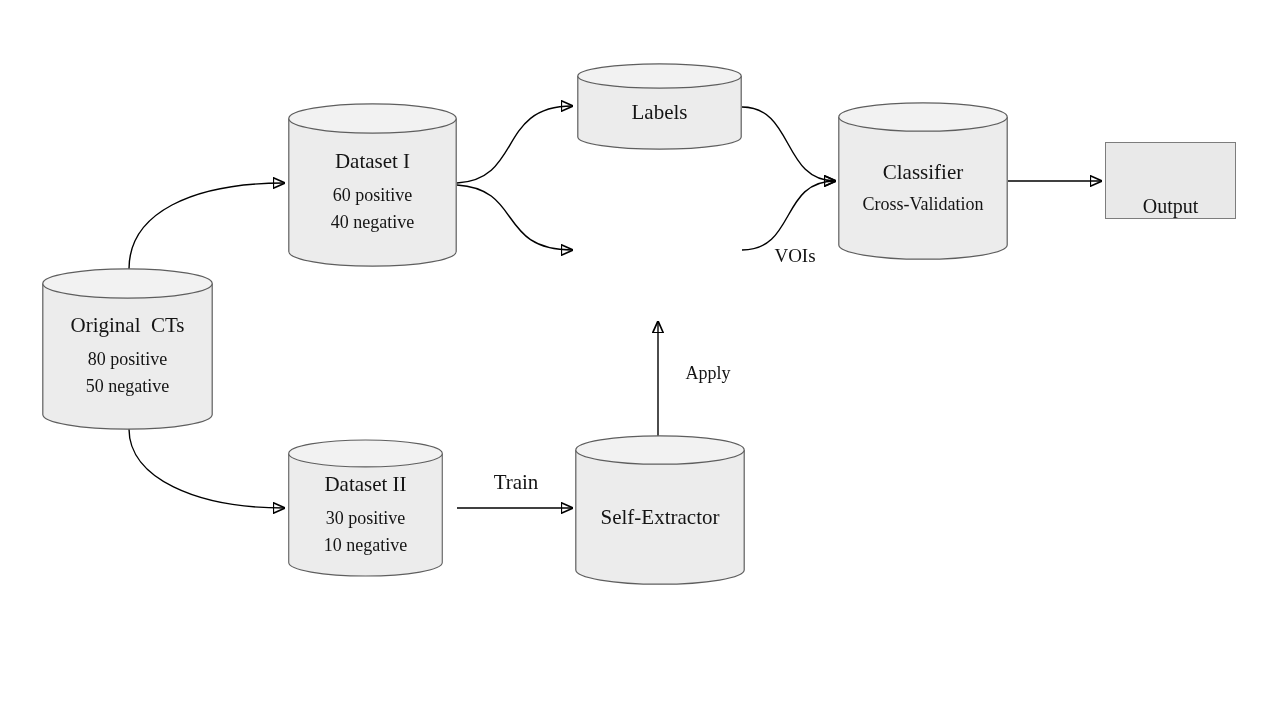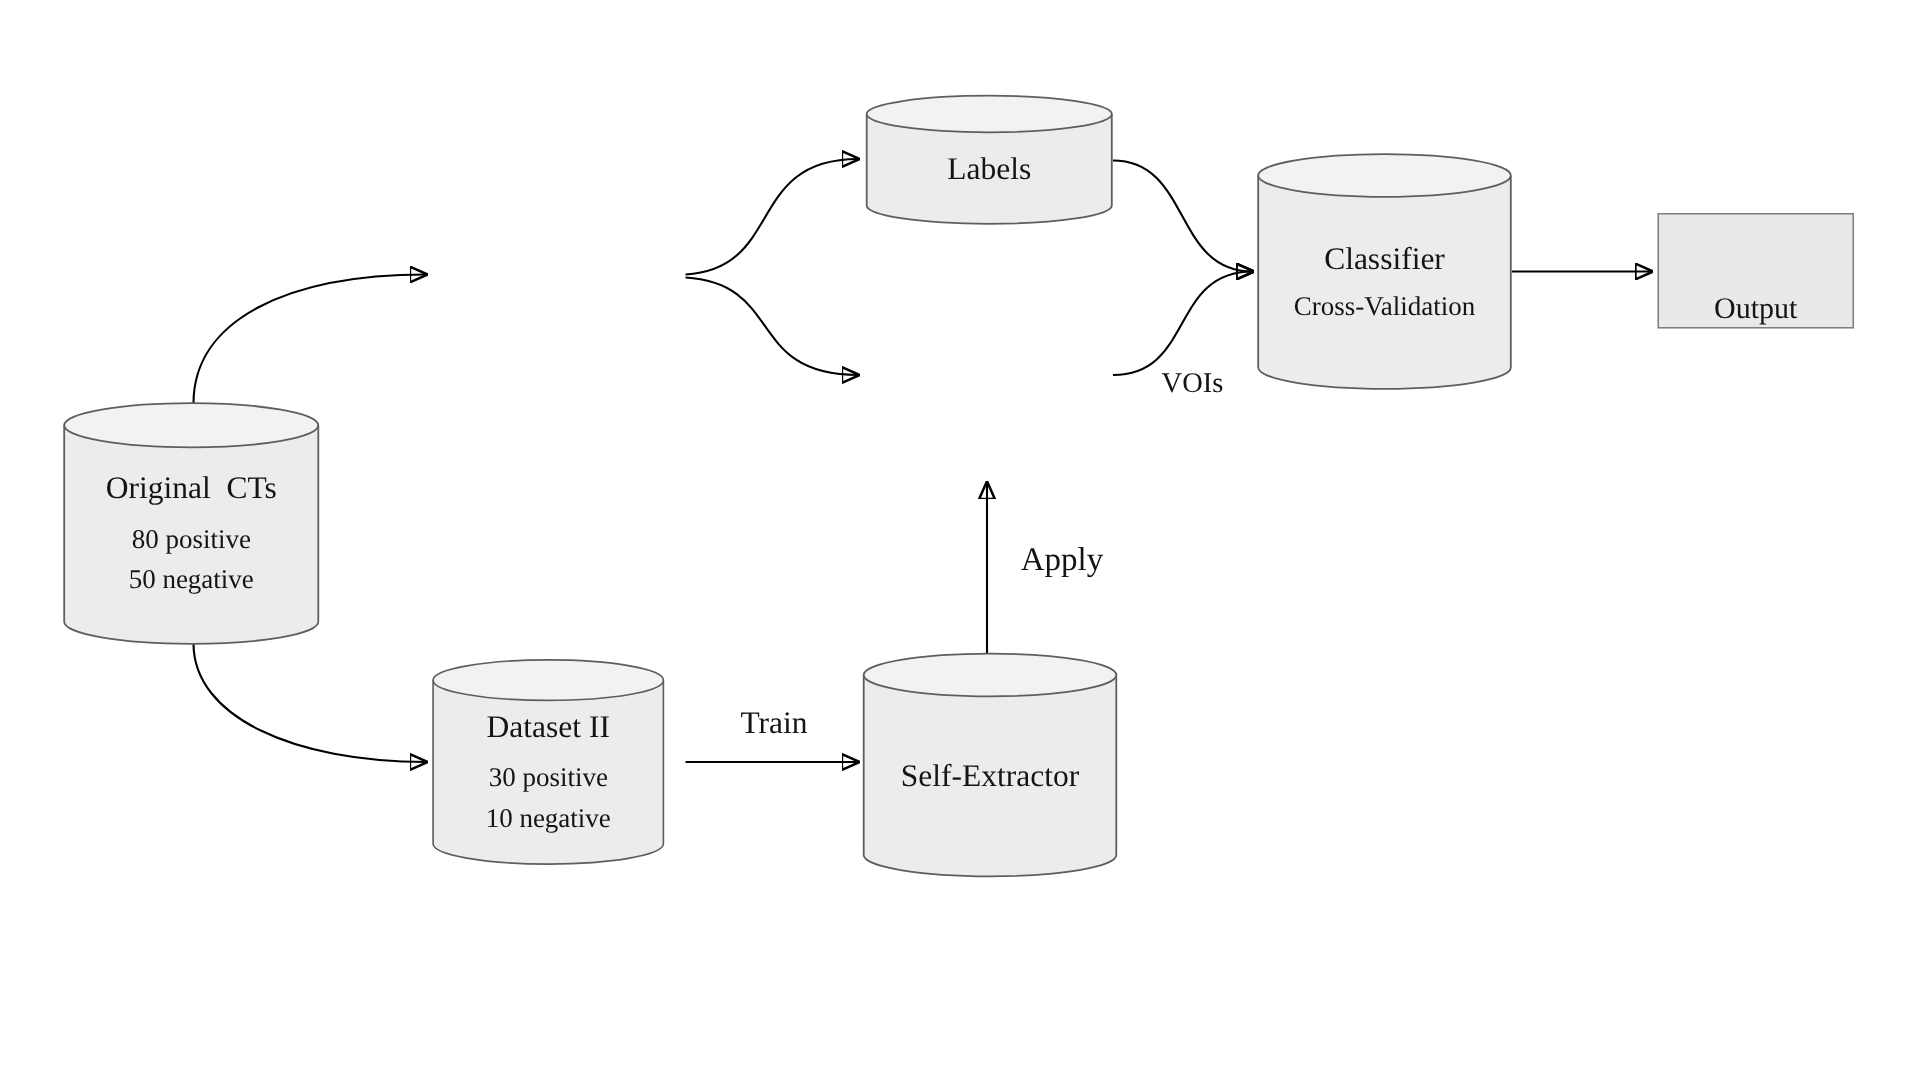--- a/index.html
+++ b/index.html
@@ -47,21 +47,21 @@
   .rect-node .title{font-size:20px;}
   #arrows{position:absolute;left:0;top:0;width:1280px;height:720px;}
   #arrows path{stroke:var(--arrow);stroke-width:1.4;fill:none;}
   .arrow-head{fill:var(--arrow);stroke:none;}
   .edge-label{
     position:absolute;
     transform:translate(-50%,-50%);
     white-space:nowrap;
   }
   .lbl-train{font-size:21px;}
-  .lbl-apply{font-size:22px;}
+  .lbl-apply{font-size:18px;}
   .lbl-vois{font-size:19px;}
 </style>
 </head>
 <body>
 
 <div id="canvas">
 
   <svg id="arrows" viewBox="0 0 1280 720">
     <defs>
       <marker id="ah" viewBox="0 0 10 10" refX="9" refY="5" markerWidth="8.5" markerHeight="8.5" orient="auto">
@@ -84,20 +84,31 @@
       <path class="cyl-body" d="M0.8,15.5 V146.5 A84.7,14.7 0 0 0 170.2,146.5 V15.5"></path>
       <ellipse class="cyl-top" cx="85.5" cy="15.5" rx="84.7" ry="14.7"></ellipse>
     </svg>
     <div class="cyl-text" style="padding-top:15px">
       <div class="title mb">Original  CTs</div>
       <div class="sub">80 positive</div>
       <div class="sub">50 negative</div>
     </div>
   </div>
 
+  <div class="node" style="left:288px;top:103px;width:169px;height:164px">
+    <svg class="cyl-svg" viewBox="0 0 169 164">
+      <path class="cyl-body" d="M0.8,15.5 V148.5 A83.7,14.7 0 0 0 168.2,148.5 V15.5"></path>
+      <ellipse class="cyl-top" cx="84.5" cy="15.5" rx="83.7" ry="14.7"></ellipse>
+    </svg>
+    <div class="cyl-text" style="padding-top:15px">
+      <div class="title mb">Dataset I</div>
+      <div class="sub">60 positive</div>
+      <div class="sub">40 negative</div>
+    </div>
+  </div>
 
   <div class="node" style="left:288px;top:433px;width:155px;height:150px">
     <svg class="cyl-svg" viewBox="0 0 169 150">
       <path class="cyl-body" d="M0.8,15.5 V134.5 A83.7,14.7 0 0 0 168.2,134.5 V15.5"></path>
       <ellipse class="cyl-top" cx="84.5" cy="15.5" rx="83.7" ry="14.7"></ellipse>
     </svg>
     <div class="cyl-text" style="padding-top:15px">
       <div class="title mb">Dataset II</div>
       <div class="sub">30 positive</div>
       <div class="sub">10 negative</div>

